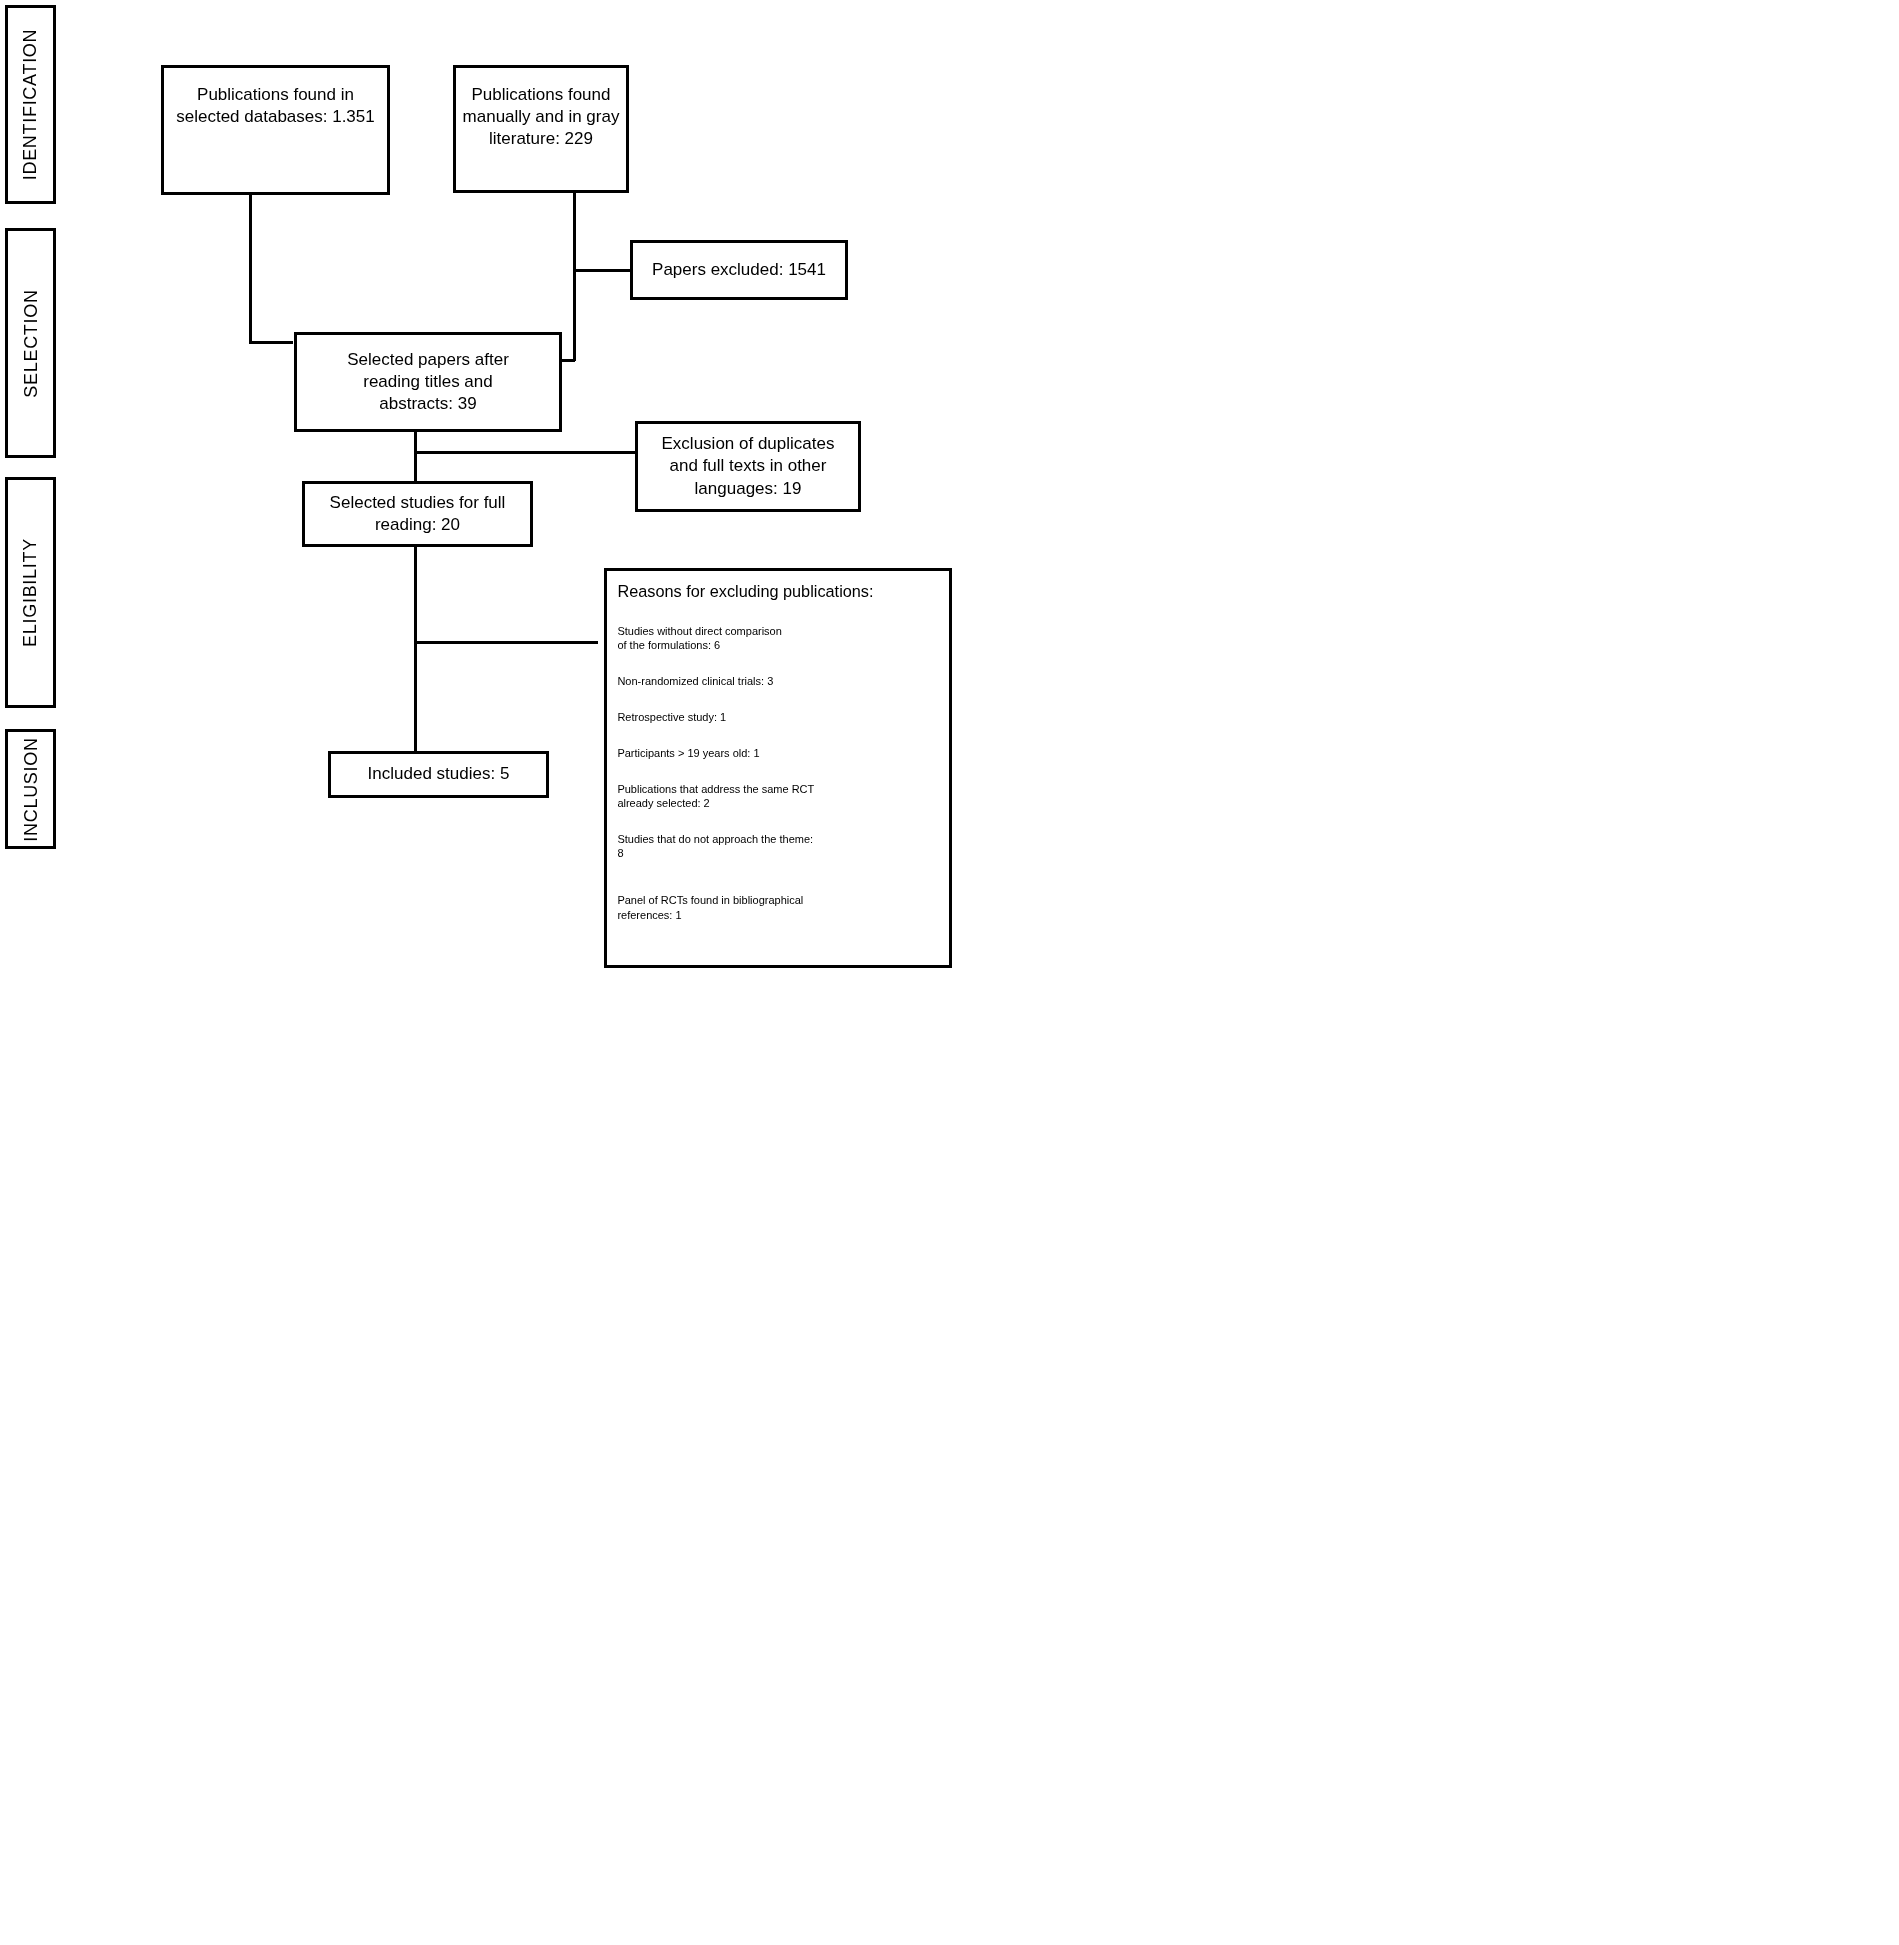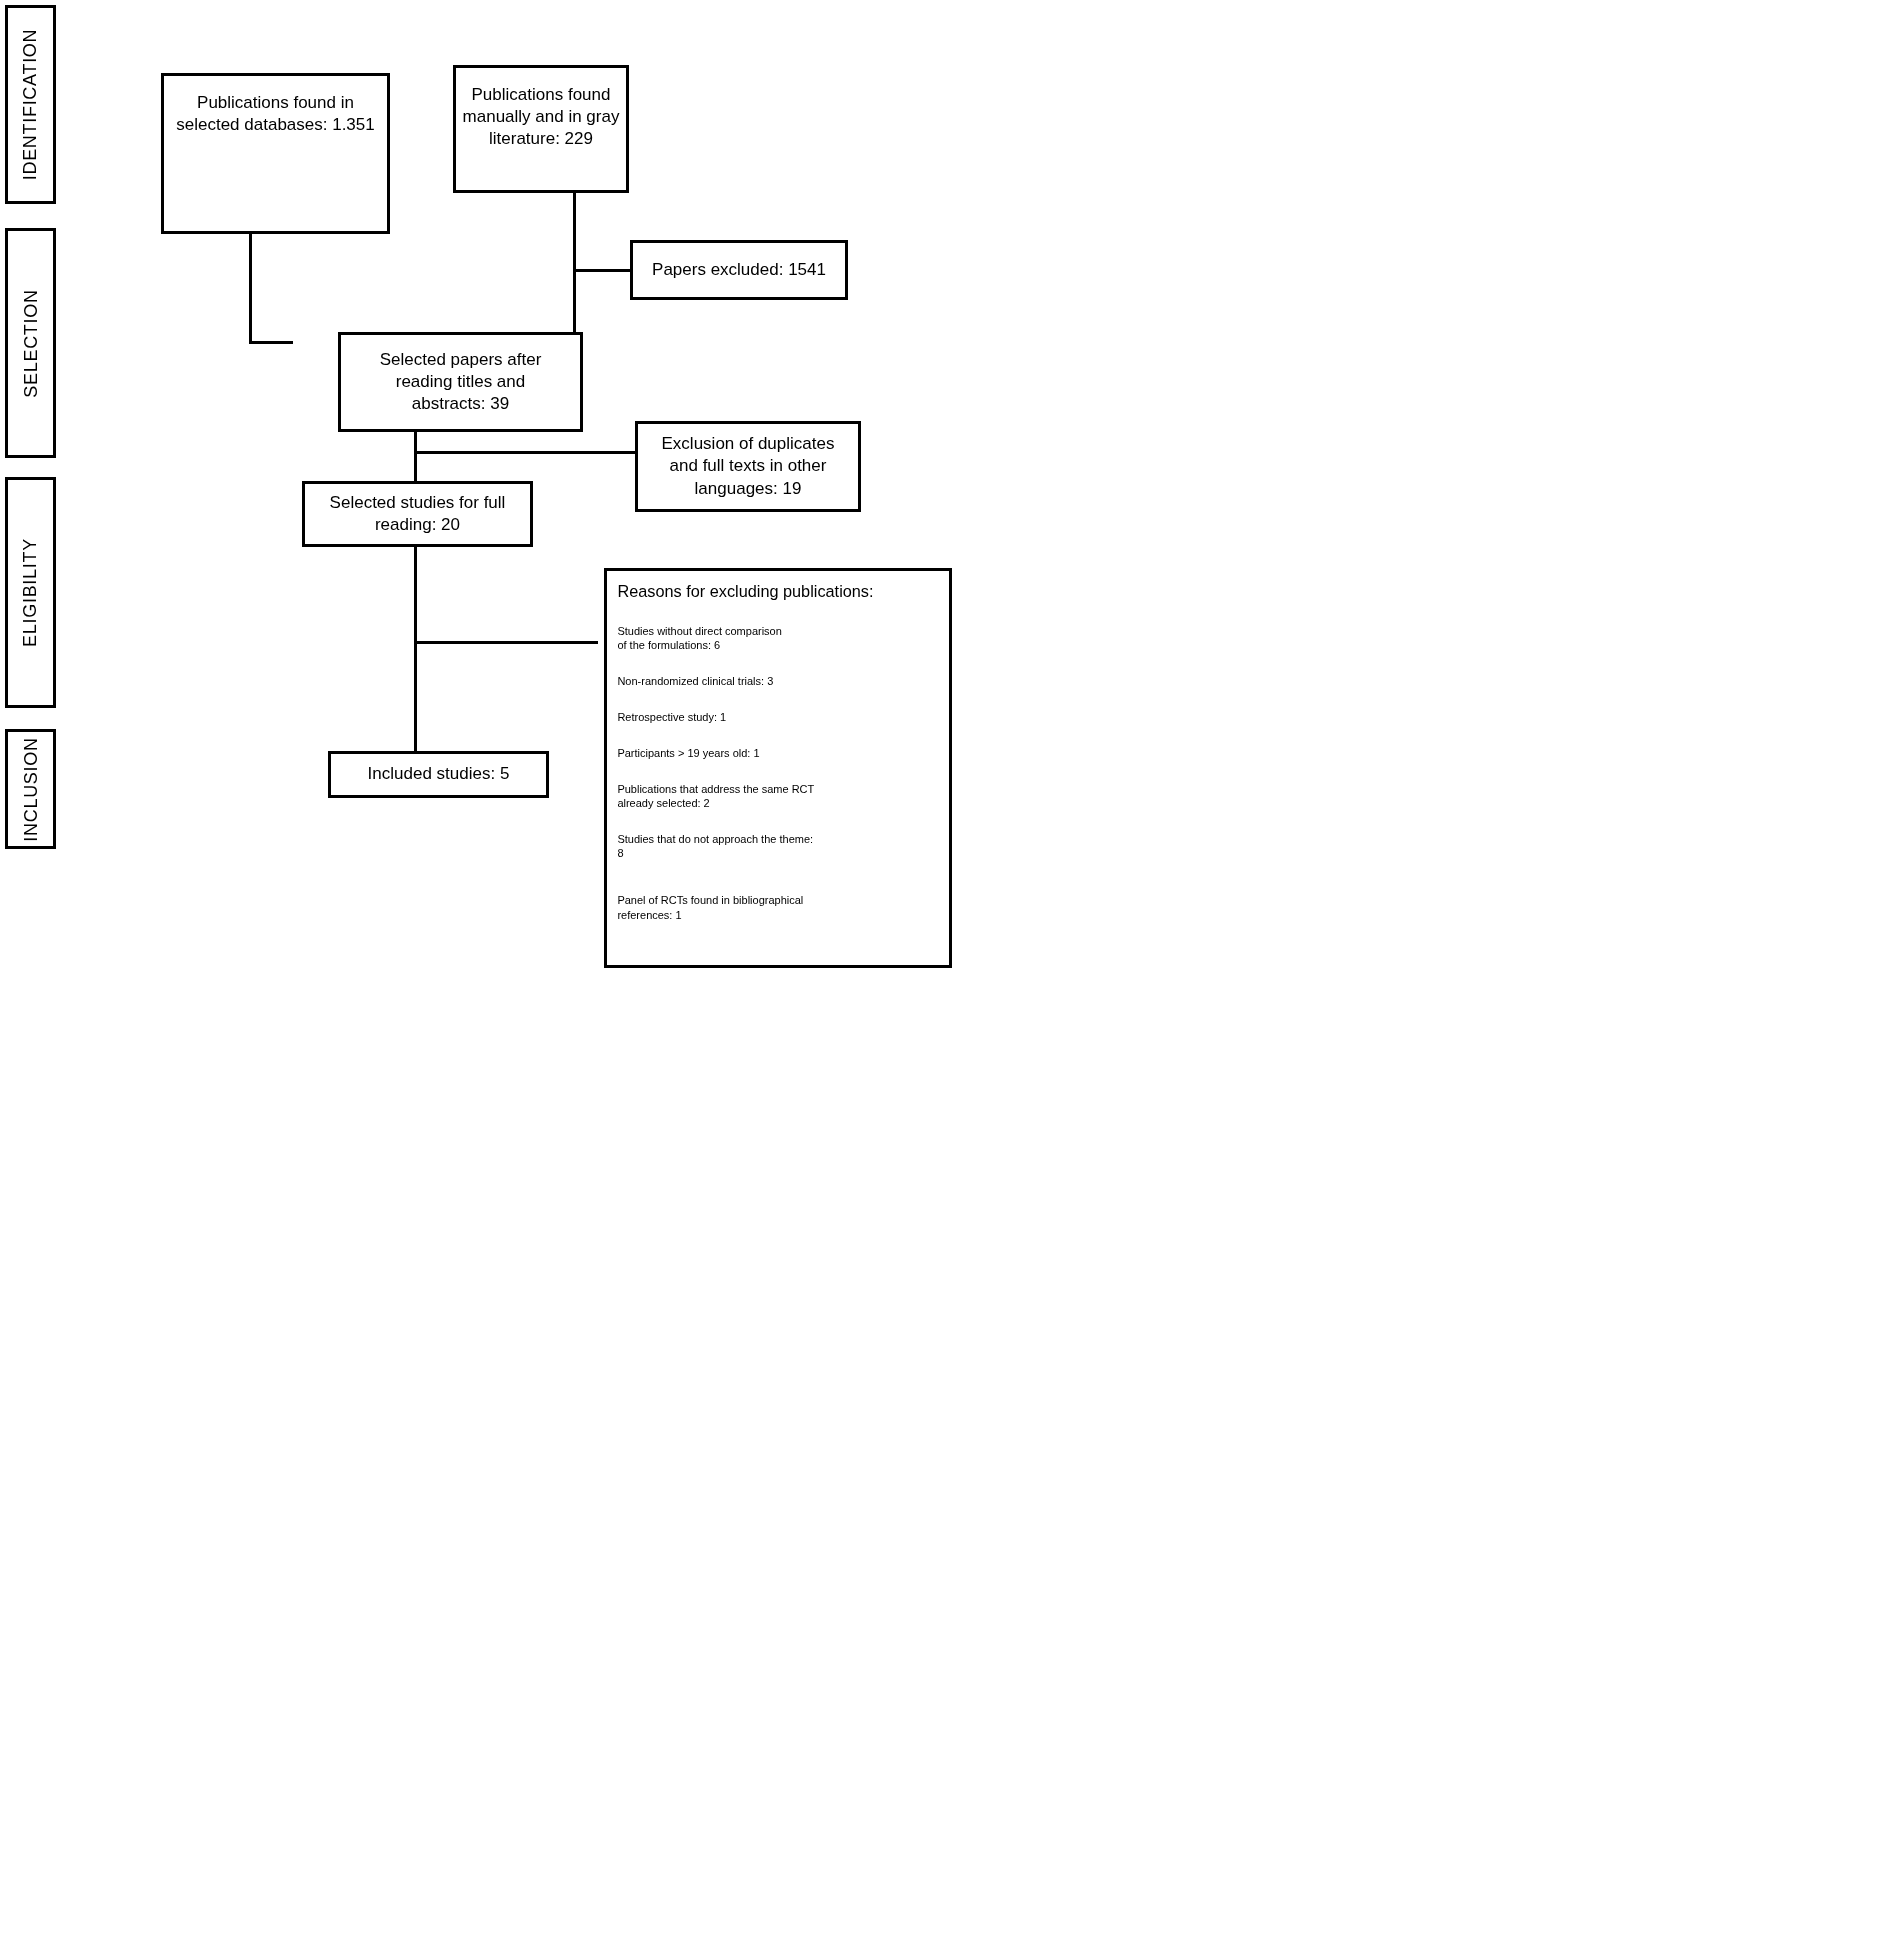--- a/index.html
+++ b/index.html
@@ -108,36 +108,36 @@
   <div class="line" style="left:573px; top:192px; width:2.6px; height:169px;"></div>
   <div class="line" style="left:573px; top:269px; width:57px; height:2.6px;"></div>
   <div class="line" style="left:538px; top:359px; width:37px; height:2.6px;"></div>
 
   <div class="line" style="left:414px; top:431px; width:2.6px; height:52px;"></div>
   <div class="line" style="left:414px; top:451px; width:221px; height:2.6px;"></div>
 
   <div class="line" style="left:414px; top:546px; width:2.6px; height:207px;"></div>
   <div class="line" style="left:414px; top:641px; width:184px; height:2.6px;"></div>
 
-  <div class="node text-high" style="left:161px; top:65px; width:229px; height:161px;margin-top:8px;">
+  <div class="node text-high" style="left:161px; top:65px; width:229px; height:130px;">
     <div class="txt">Publications found in
 selected databases: 1.351</div>
   </div>
 
   <div class="node text-high" style="left:453px; top:65px; width:176px; height:128px;">
     <div class="txt">Publications found
 manually and in gray
 literature: 229</div>
   </div>
 
   <div class="node" style="left:630px; top:240px; width:218px; height:60px;">
     <div class="txt">Papers excluded: 1541</div>
   </div>
 
-  <div class="node" style="left:294px; top:332px; width:245px; height:100px;margin-left:44px;">
+  <div class="node" style="left:294px; top:332px; width:268px; height:100px;">
     <div class="txt">Selected papers after
 reading titles and
 abstracts: 39</div>
   </div>
 
   <div class="node" style="left:635px; top:421px; width:226px; height:91px;">
     <div class="txt">Exclusion of duplicates
 and full texts in other
 languages: 19</div>
   </div>

